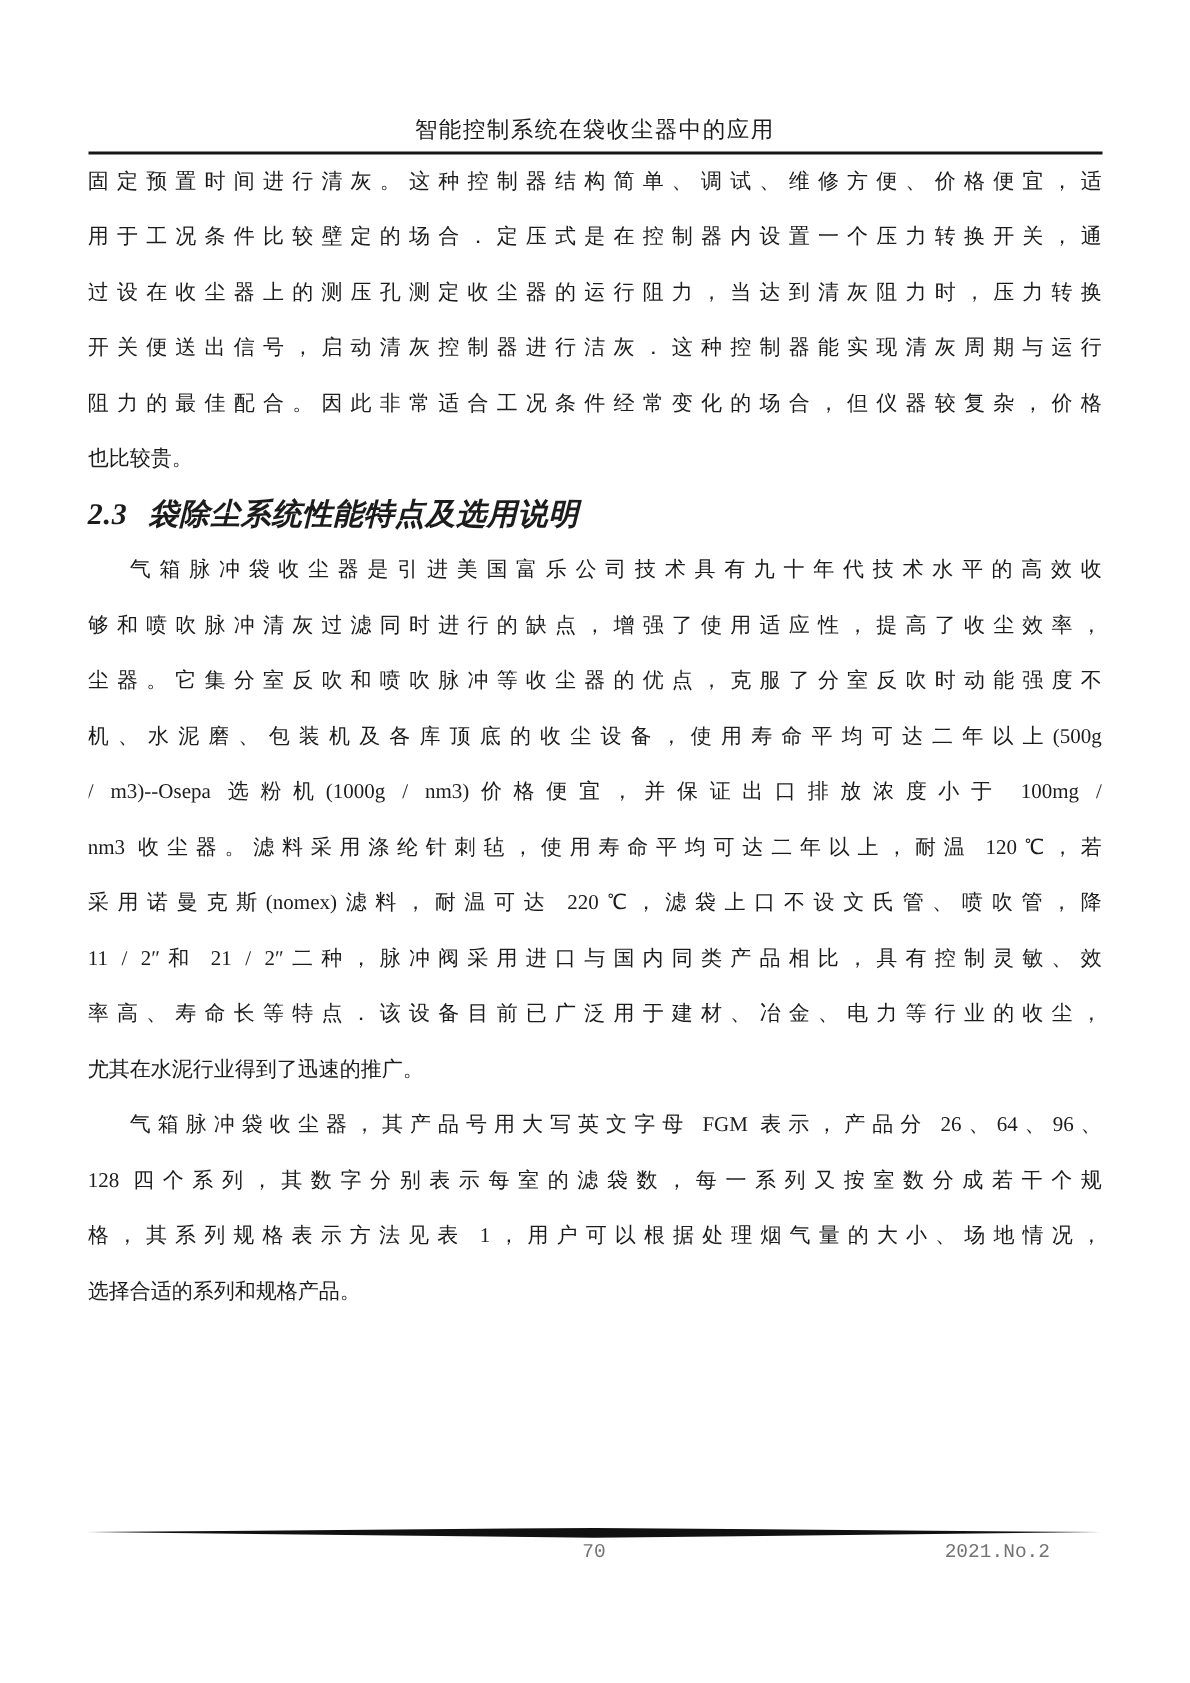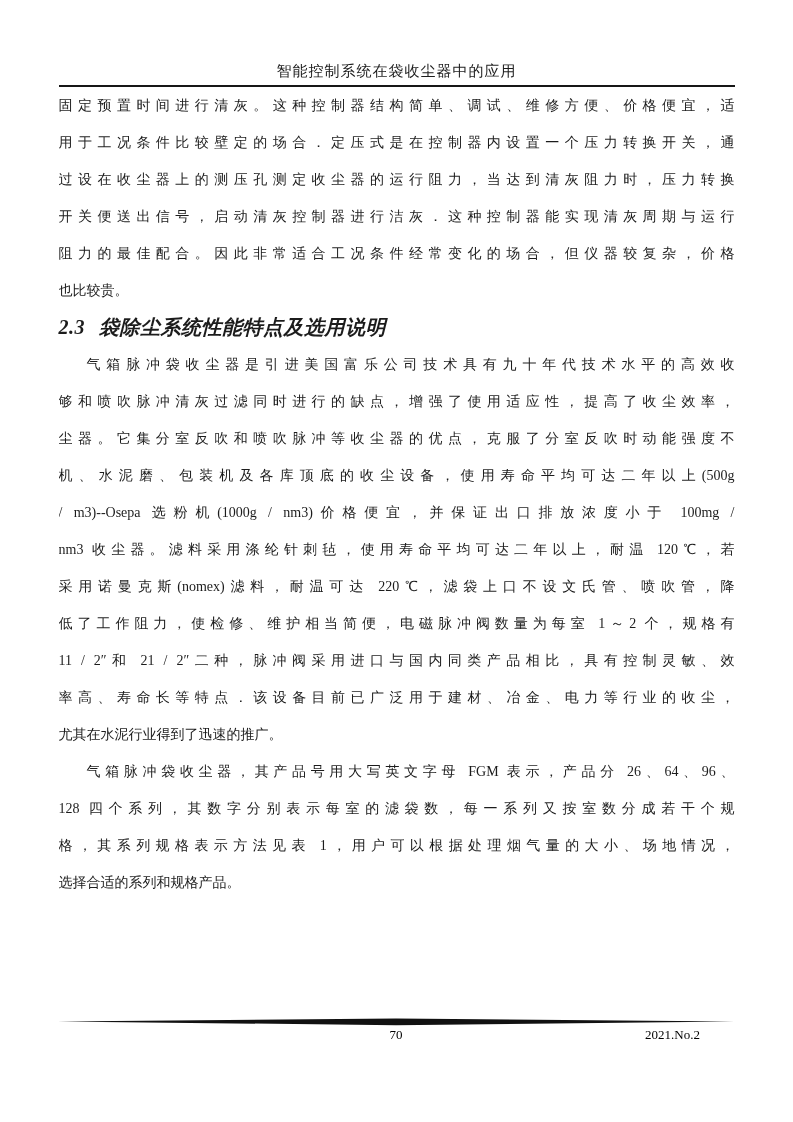--- a/index.html
+++ b/index.html
@@ -12,21 +12,21 @@
     width: 793px;
     height: 1122px;
     background: #ffffff;
     font-family: "Liberation Serif", serif;
     color: #1c1c1c;
     overflow: hidden;
     box-sizing: border-box;
   }
   .content {
     width: 676px;
-    margin: 0 auto;
+    margin: 16px auto;
   }
   
   .doc-header {
     padding-top: 60px;
   }
   .doc-header .running-title {
     text-align: center;
     font-size: 15px;
     line-height: 22px;
     letter-spacing: 1px;
@@ -74,24 +74,24 @@
     top: 1018px;
   }
   .footer-rule-svg {
     display: block;
     width: 676px;
     height: 8px;
   }
   .footer-row {
     position: relative;
     height: 20px;
-    font-family: Liberation Serif, serif;
+    font-family: Liberation Mono, monospace;
     font-size: 13px;
     line-height: 18px;
-    color: #000000;
+    color: #737373;
   }
   .footer-page-number {
     position: absolute;
     left: 0;
     right: 0;
     text-align: center;
   }
   .footer-issue {
     position: absolute;
     right: 34px;
@@ -123,21 +123,20 @@
     </h2>
 
     <div class="para">
       <div class="line first-indent">气箱脉冲袋收尘器是引进美国富乐公司技术具有九十年代技术水平的高效收</div>
       <div class="line">够和喷吹脉冲清灰过滤同时进行的缺点，增强了使用适应性，提高了收尘效率，</div>
       <div class="line">尘器。它集分室反吹和喷吹脉冲等收尘器的优点，克服了分室反吹时动能强度不</div>
       <div class="line">机、水泥磨、包装机及各库顶底的收尘设备，使用寿命平均可达二年以上(500g</div>
       <div class="line">/ m3)--Osepa 选粉机(1000g / nm3)价格便宜，并保证出口排放浓度小于 100mg /</div>
       <div class="line">nm3 收尘器。滤料采用涤纶针刺毡，使用寿命平均可达二年以上，耐温 120℃，若</div>
       <div class="line">采用诺曼克斯(nomex)滤料，耐温可达 220℃，滤袋上口不设文氏管、喷吹管，降</div>
-      <div class="line">低了工作阻力，使检修、维护相当简便，电磁脉冲阀数量为每室 1～2 个，规格有</div>
       <div class="line">11 / 2″和 21 / 2″二种，脉冲阀采用进口与国内同类产品相比，具有控制灵敏、效</div>
       <div class="line">率高、寿命长等特点．该设备目前已广泛用于建材、冶金、电力等行业的收尘，</div>
       <div class="line last">尤其在水泥行业得到了迅速的推广。</div>
     </div>
 
     <div class="para">
       <div class="line first-indent">气箱脉冲袋收尘器，其产品号用大写英文字母 FGM 表示，产品分 26、64、96、</div>
       <div class="line">128 四个系列，其数字分别表示每室的滤袋数，每一系列又按室数分成若干个规</div>
       <div class="line">格，其系列规格表示方法见表 1，用户可以根据处理烟气量的大小、场地情况，</div>
       <div class="line last">选择合适的系列和规格产品。</div>

